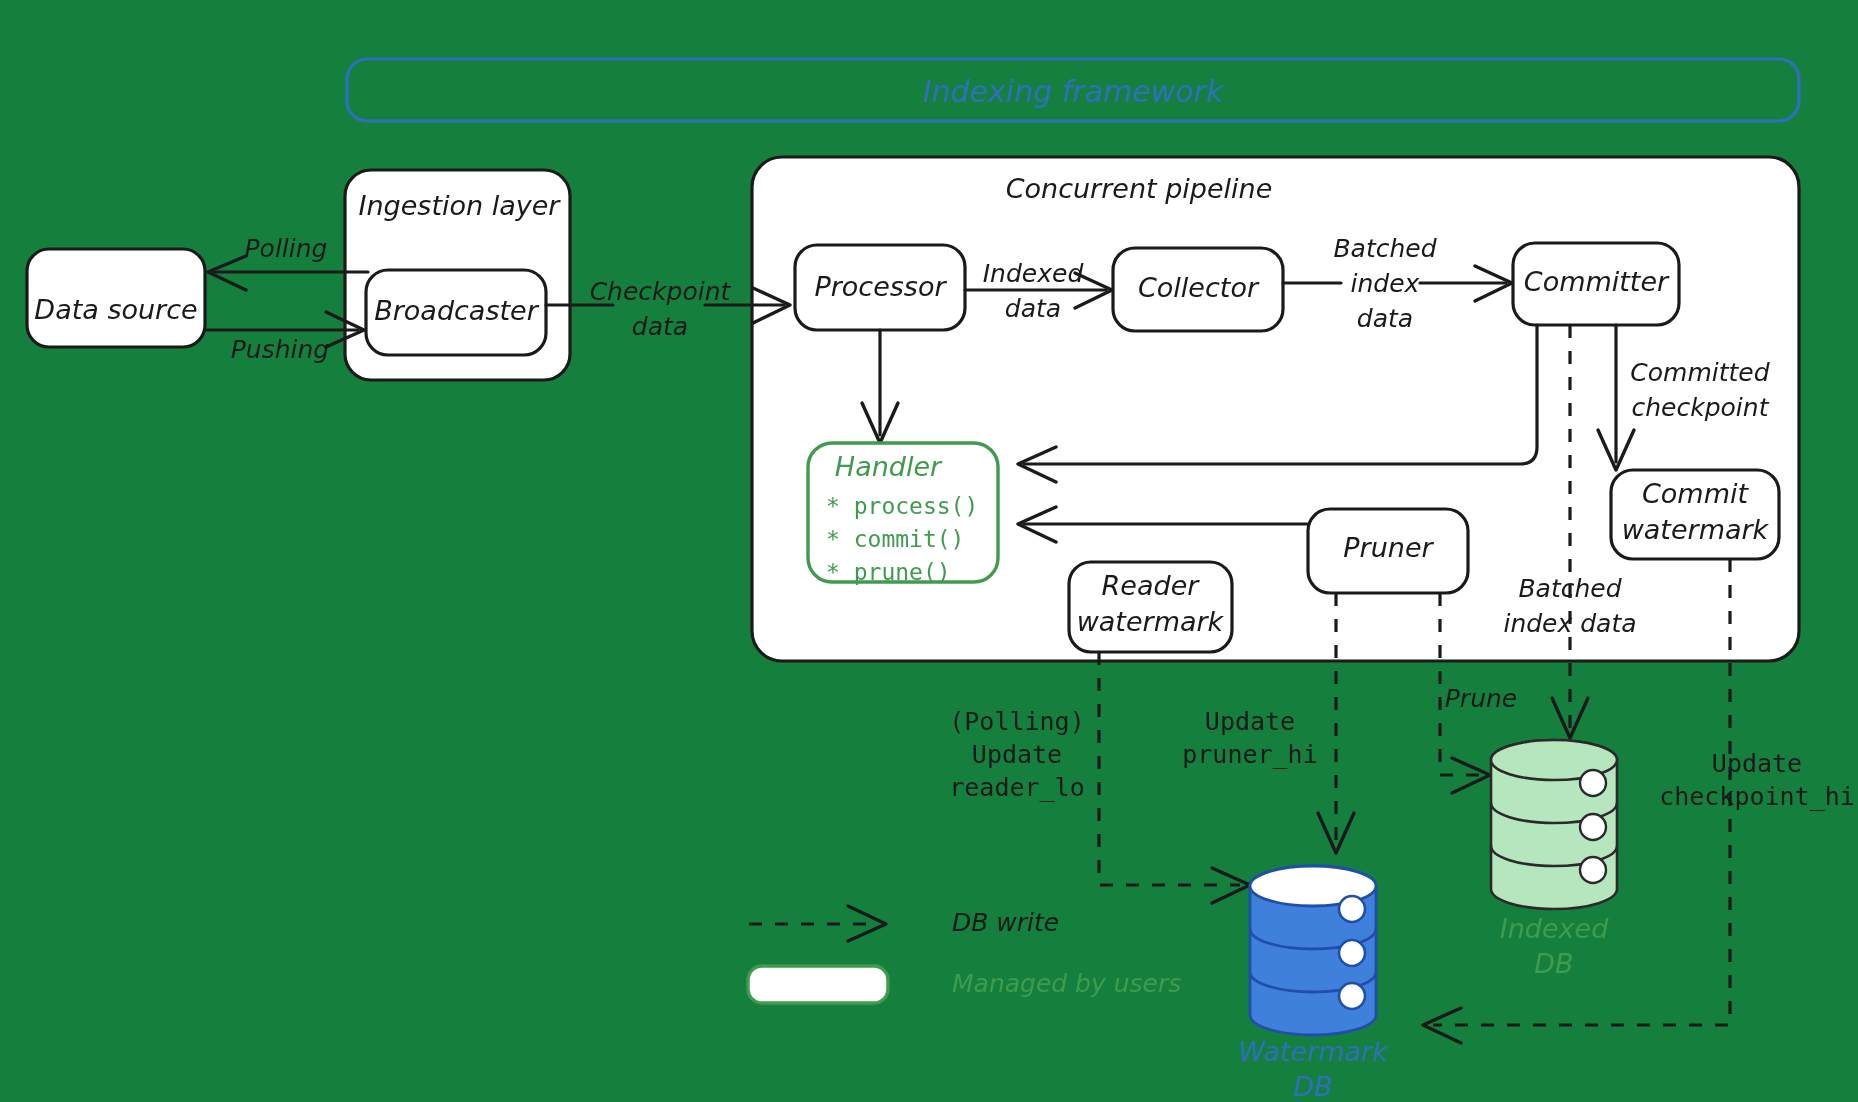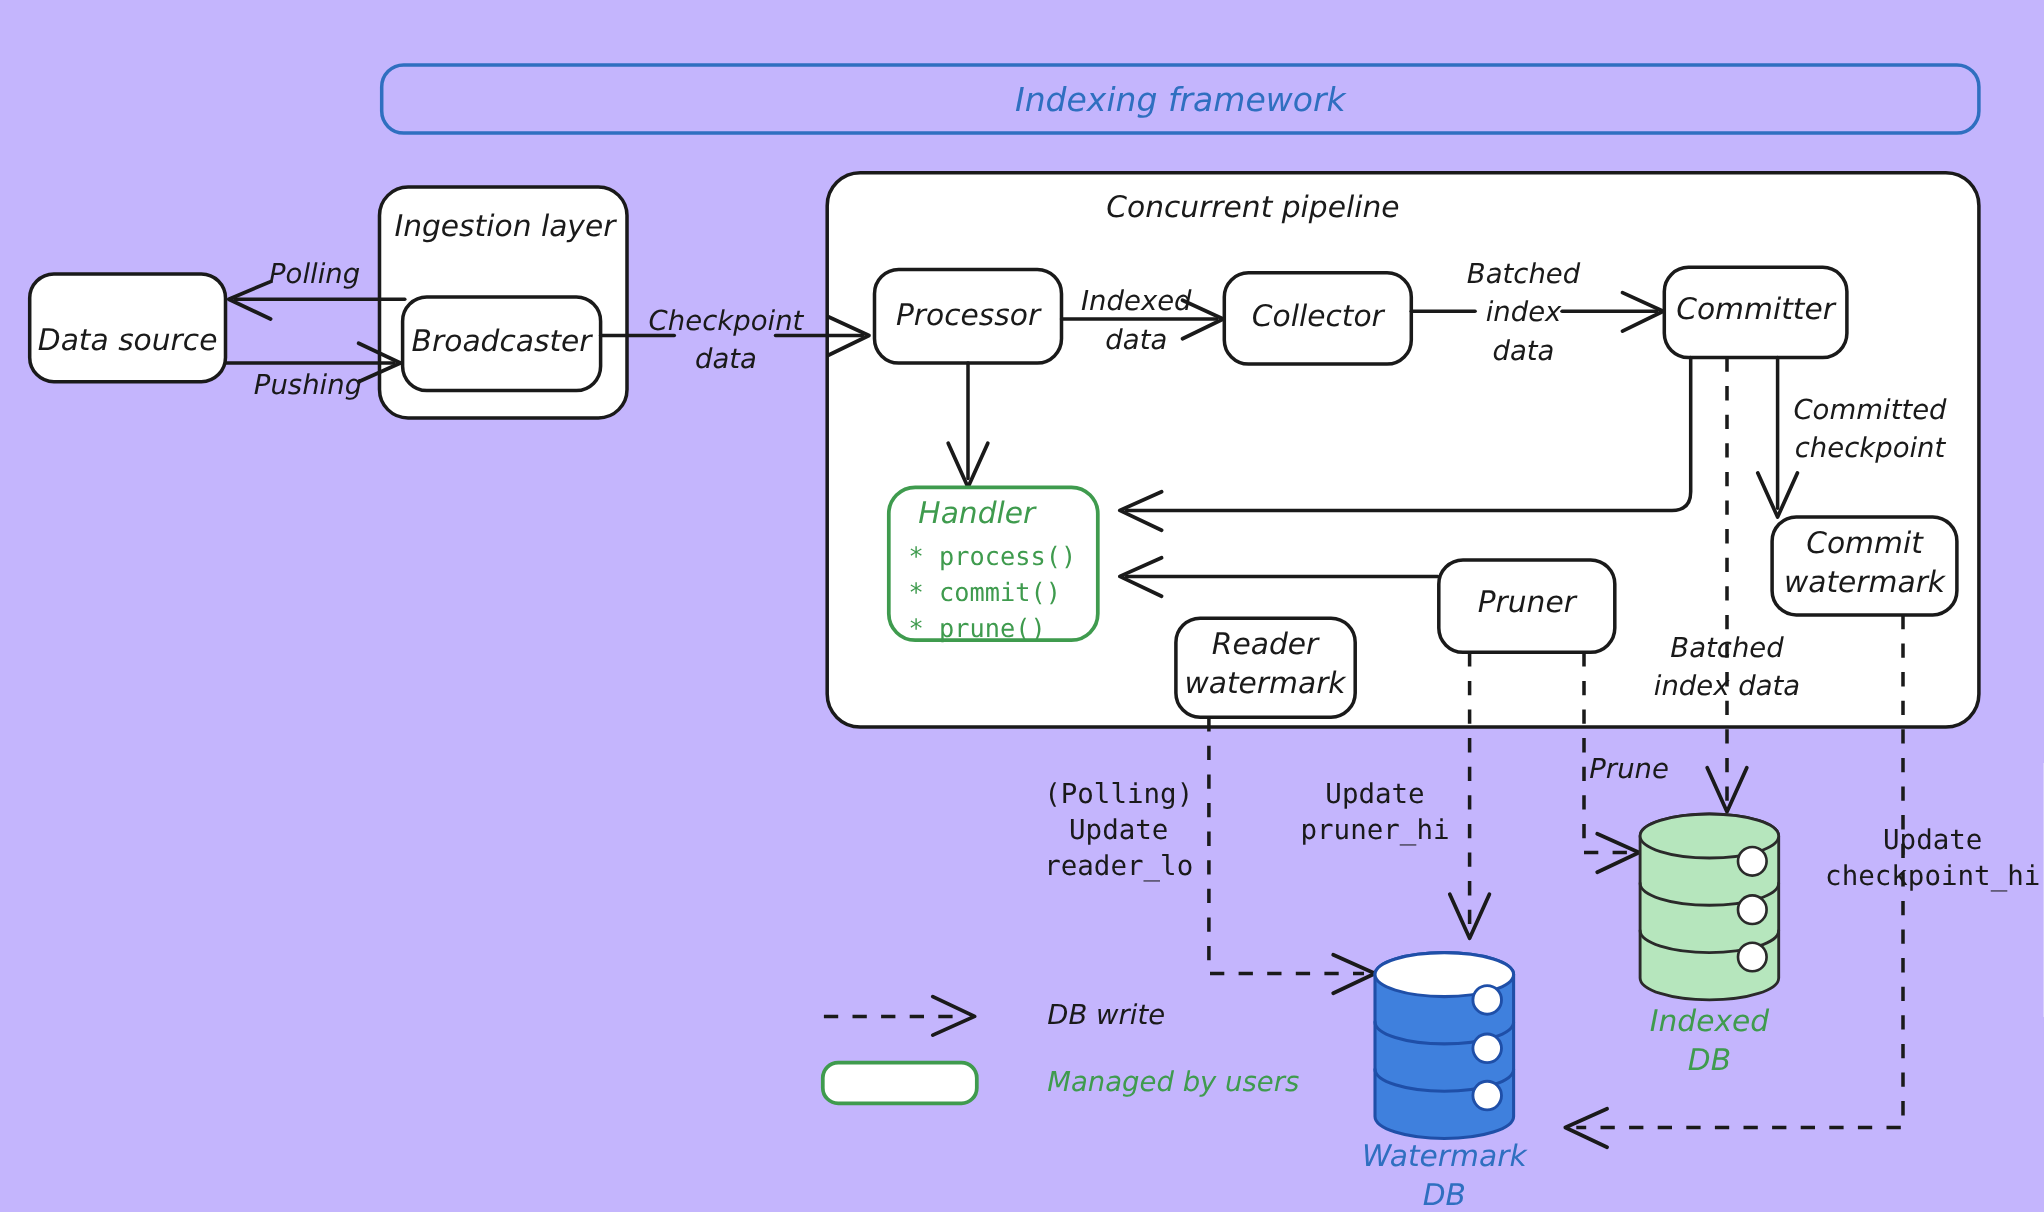--- a/index.html
+++ b/index.html
@@ -4,21 +4,21 @@
 <style>
   html, body {
     margin: 0;
     padding: 0;
     background: #ffffff;
   }
   #canvas-root {
     position: relative;
     width: 1858px;
     height: 1102px;
-    background: #c4b5fd;
+    background: #15803d;
     overflow: hidden;
     font-family: "DejaVu Sans", sans-serif;
     text-decoration: underline;
   }
   svg.diagram {
     position: absolute;
     top: 0;
     left: 0;
     width: 1858px;
     height: 1102px;

